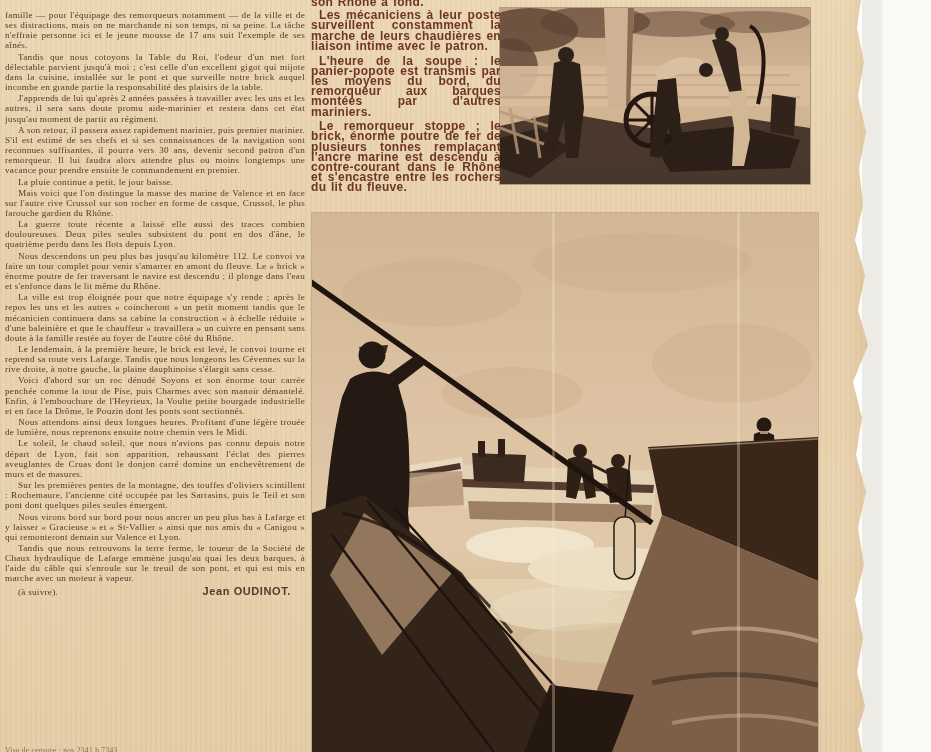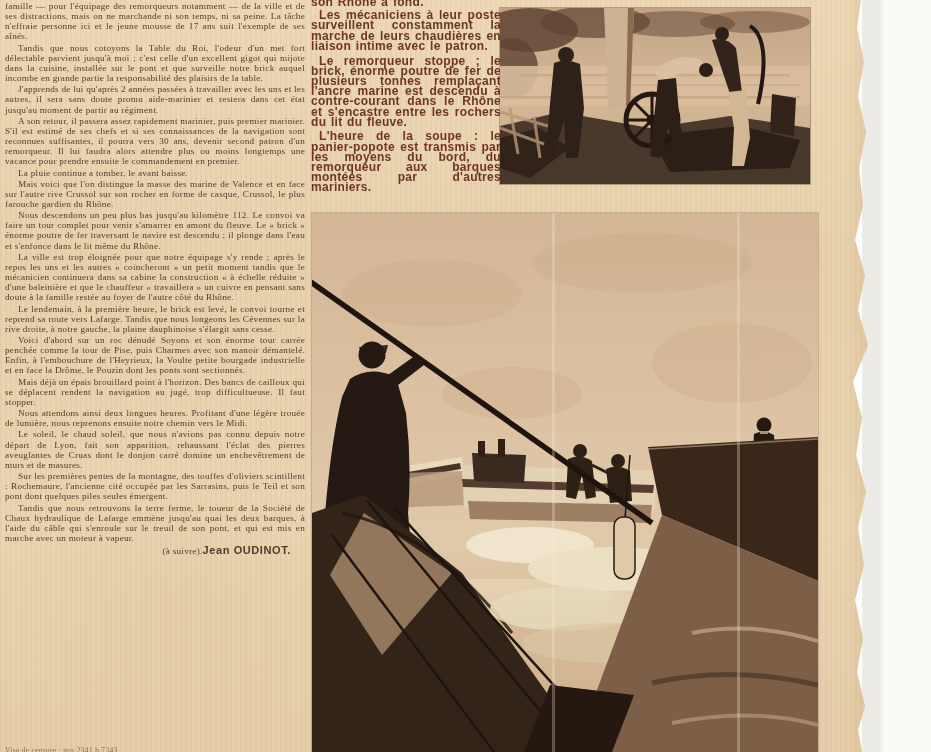--- a/index.html
+++ b/index.html
@@ -22,22 +22,22 @@
     background:linear-gradient(270deg, rgba(146,110,66,.38) 0px, rgba(190,155,105,.22) 8px, rgba(190,155,105,0) 30px);
     pointer-events:none;
   }
   
   .col-left{
     position:absolute;left:5px;top:1px;width:300px;
     font-size:9.2px;line-height:10.15px;letter-spacing:.25px;
     color:#55392c;text-align:justify;
   }
   .col-left p{margin:0 0 1px 0;text-indent:13px;}
-  .col-left p.no-indent{text-indent:0;}
-  .sig-row{display:flex;justify-content:flex-end;align-items:baseline;margin-top:2px;padding-right:14px;}
+  .col-left p.no-indent{text-indent:0;margin-top:9px;}
+  .sig-row{display:flex;justify-content:space-between;align-items:baseline;margin-top:2px;padding-right:14px;}
   .sig-left{text-indent:13px;}
   .sig-right{font-weight:bold;letter-spacing:.6px;font-family:"Liberation Sans",sans-serif;font-size:11px;}
   .censor{position:absolute;left:5px;top:746px;width:300px;font-size:7.5px;color:#8a6a50;letter-spacing:.3px;}
   
   .col-captions{
     position:absolute;left:311px;top:0;width:190px;
     font-family:"Liberation Sans",sans-serif;font-weight:bold;
     font-size:12px;line-height:10.2px;letter-spacing:.3px;word-spacing:1px;
     color:#6e3526;text-align:justify;
   }
@@ -54,44 +54,45 @@
 </head>
 <body>
 
 <div class="paper">
 
   <div class="col-left">
     <p class="no-indent">famille — pour l'équipage des remorqueurs notamment — de la ville et de ses distractions, mais on ne marchande ni son temps, ni sa peine. La tâche n'effraie personne ici et le jeune mousse de 17 ans suit l'exemple de ses aînés.</p>
     <p>Tandis que nous cotoyons la Table du Roi, l'odeur d'un met fort délectable parvient jusqu'à moi ; c'est celle d'un excellent gigot qui mijote dans la cuisine, installée sur le pont et que surveille notre brick auquel incombe en grande partie la responsabilité des plaisirs de la table.</p>
     <p>J'apprends de lui qu'après 2 années passées à travailler avec les uns et les autres, il sera sans doute promu aide-marinier et restera dans cet état jusqu'au moment de partir au régiment.</p>
     <p>A son retour, il passera assez rapidement marinier, puis premier marinier. S'il est estimé de ses chefs et si ses connaissances de la navigation sont reconnues suffisantes, il pourra vers 30 ans, devenir second patron d'un remorqueur. Il lui faudra alors attendre plus ou moins longtemps une vacance pour prendre ensuite le commandement en premier.</p>
-    <p>La pluie continue a tomber, le avant baisse.</p>
+    <p>La pluie continue a petit, le jour baisse.</p>
     <p>Mais voici que l'on distingue la masse des marine de Valence et en face sur l'autre rive Crussol sur son rocher en forme de casque, Crussol, le plus farouche gardien du Rhône.</p>
+    <p>La guerre toute récente a laissé elle aussi des traces combien douloureuses. Deux piles seules subsistent du pont en dos d'âne, le quatrième perdu dans les flots depuis Lyon.</p>
     <p>Nous descendons un peu plus bas jusqu'au kilomètre 112. Le convoi va faire un tour complet pour venir s'amarrer en amont du fleuve. Le « brick » énorme poutre de fer traversant le navire est descendu ; il plonge dans l'eau et s'enfonce dans le lit même du Rhône.</p>
     <p>La ville est trop éloignée pour que notre équipage s'y rende ; après le repos les uns et les autres « coincheront » un petit moment tandis que le mécanicien continuera dans sa cabine la construction « à échelle réduite » d'une baleinière et que le chauffeur « travaillera » un cuivre en pensant sans doute à la famille restée au foyer de l'autre côté du Rhône.</p>
     <p>Le lendemain, à la première heure, le brick est levé, le convoi tourne et reprend sa route vers Lafarge. Tandis que nous longeons les Cévennes sur la rive droite, à notre gauche, la plaine dauphinoise s'élargit sans cesse.</p>
     <p>Voici d'abord sur un roc dénudé Soyons et son énorme tour carrée penchée comme la tour de Pise, puis Charmes avec son manoir démantelé. Enfin, à l'embouchure de l'Heyrieux, la Voulte petite bourgade industrielle et en face la Drôme, le Pouzin dont les ponts sont sectionnés.</p>
-    <p>Mais déjà un épais brouillard point à l'horizon. Des bancs de cailloux qui se déplacent rendent la navigation au jugé, trop difficultueuse. Il faut stopper.</p>
     <p>Nous attendons ainsi deux longues heures. Profitant d'une légère trouée de lumière, nous reprenons ensuite notre chemin vers le Midi.</p>
     <p>Le soleil, le chaud soleil, que nous n'avions pas connu depuis notre départ de Lyon, fait son apparition, rehaussant l'éclat des pierres aveuglantes de Cruas dont le donjon carré domine un enchevêtrement de murs et de masures.</p>
     <p>Sur les premières pentes de la montagne, des touffes d'oliviers scintillent : Rochemaure, l'ancienne cité occupée par les Sarrasins, puis le Teil et son pont dont quelques piles seules émergent.</p>
+    <p>Nous virons bord sur bord pour nous ancrer un peu plus bas à Lafarge et y laisser « Gracieuse » et « St-Vallier » ainsi que nos amis du « Canigou » qui remonteront demain sur Valence et Lyon.</p>
     <p>Tandis que nous retrouvons la terre ferme, le toueur de la Société de Chaux hydraulique de Lafarge emmène jusqu'au quai les deux barques, à l'aide du câble qui s'enroule sur le treuil de son pont, et qui est mis en marche avec un moteur à vapeur.</p>
     <div class="sig-row">
       <span class="sig-left">(à suivre).</span>
       <span class="sig-right">Jean OUDINOT.</span>
     </div>
   </div>
 
   <div class="censor">Visa de censure : nos 2341 b 7343</div>
 
   <div class="col-captions">
     <p class="cut">son Rhône à fond.</p>
     <p>Les mécaniciens à leur poste surveillent constamment la marche de leurs chaudières en liaison intime avec le patron.</p>
+    <p>L'heure de la soupe : le panier-popote est transmis par les moyens du bord, du remorqueur aux barques montées par d'autres mariniers.</p>
     <p>Le remorqueur stoppe ; le brick, énorme poutre de fer de plusieurs tonnes remplaçant l'ancre marine est descendu à contre-courant dans le Rhône et s'encastre entre les rochers du lit du fleuve.</p>
-    <p>L'heure de la soupe : le panier-popote est transmis par les moyens du bord, du remorqueur aux barques montées par d'autres mariniers.</p>
   </div>
 
   <div class="photo photo-top">
     <svg width="310" height="176" viewBox="0 0 310 176">
       <defs>
         <linearGradient id="sky1" x1="0" y1="0" x2="0" y2="1">
           <stop offset="0" stop-color="#c2a485"></stop>
             <stop offset="0.45" stop-color="#d3b795"></stop>
             <stop offset="1" stop-color="#cdb08f"></stop>
         </linearGradient>

